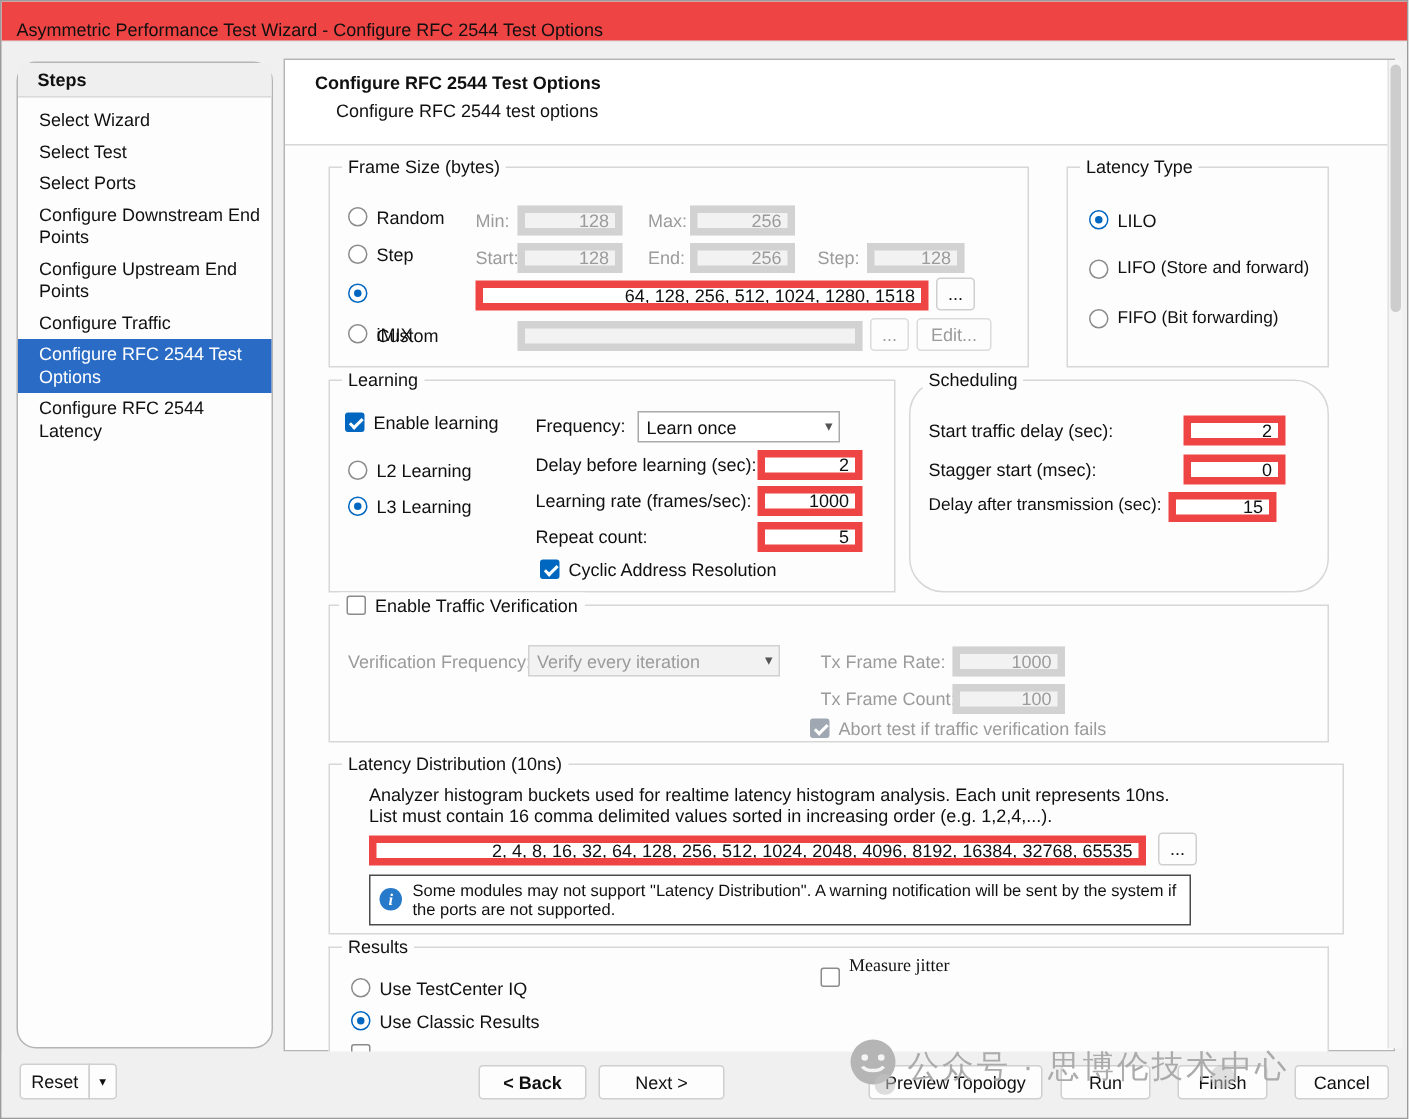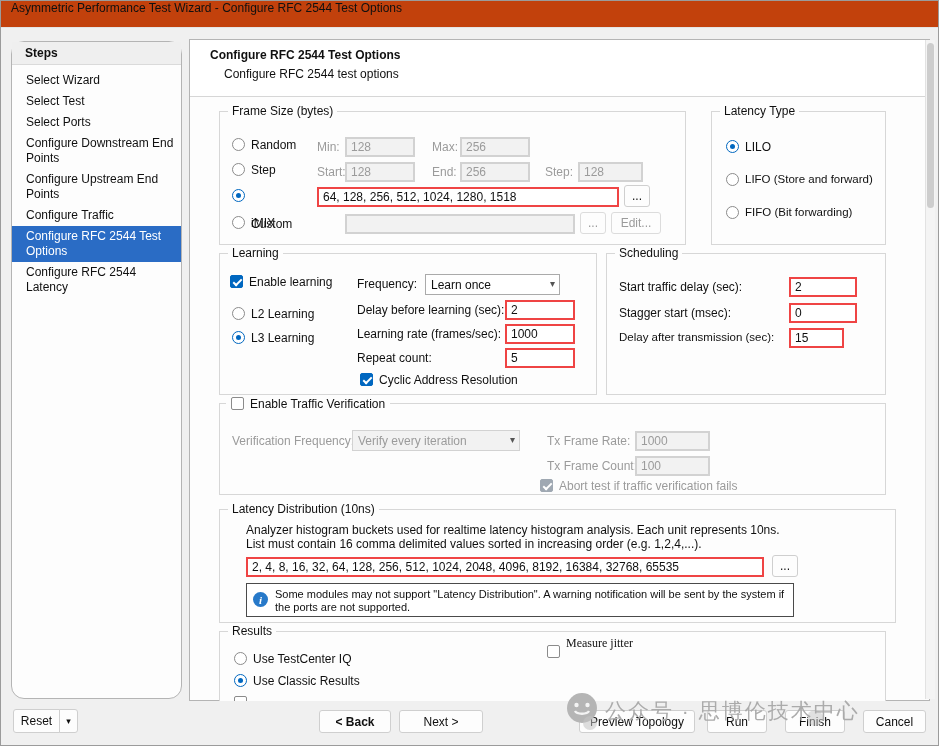--- a/index.html
+++ b/index.html
@@ -1,39 +1,39 @@
 <!DOCTYPE html>
 <html><head>
 <meta charset="utf-8">
 <style>
   * { margin:0; padding:0; box-sizing:border-box; }
   html,body { background:#e9e9e9; }
   body { font-family:"Liberation Sans", sans-serif; }
   .window { position:relative; width:939px; height:746px; background:#f0f0f0;
             border:1px solid #9b9b9b; overflow:hidden; font-size:12px; color:#101010; }
-  .titlebar { position:absolute; left:0; top:0; width:100%; height:27px; background:#c2410c;
-              border-bottom:1px solid #e4e4e4; display:flex; align-items:flex-start; padding-left:10px; }
+  .titlebar { position:absolute; left:0; top:0; width:100%; height:27px; background:#ef4444;
+              border-bottom:1px solid #e4e4e4; display:flex; align-items:flex-end; padding-left:10px; }
   .panel { position:absolute; background:#fdfdfd; border:1px solid #b4b4b4; }
   .steps-panel { left:10px; top:40px; width:171px; height:658px;border-radius:13px; }
   .steps-header { height:23px; background:#efefef; border-bottom:1px solid #dadada;
                   font-weight:bold; display:flex; align-items:center; padding-left:13px; }
   .steps-list { padding-top:5px; }
   .step-item { padding:3px 6px 3px 14px; line-height:15px; cursor:default; }
   .step-item.selected { background:#2a6cc5; color:#fff; }
   .main-panel { left:188px; top:38px; width:741px; height:662px; }
   .main-header { position:absolute; left:189px; top:39px; width:739px; height:57px;
                  background:#ffffff; border-bottom:1px solid #d6d6d6; }
   .main-title { position:absolute; left:20px; top:8px; font-weight:bold; }
   .main-subtitle { position:absolute; left:34px; top:27px; }
   .group { position:absolute; border:1px solid #d7d7d7; background:#fdfdfd; }
   .gtitle { position:absolute; top:-8px; left:8px; background:#fdfdfd; padding:0 4px; white-space:nowrap; }
   .lbl { position:absolute; white-space:nowrap; }
   .dis { color:#9b9b9b !important; }
-  .tb { position:absolute; height:20px; border:2px solid #ef4444; background:#fff;
-        font:12px "Liberation Sans", sans-serif; padding:0 4px; color:#101010; }
+  .tb { position:absolute; height:20px; border:5px solid #ef4444; background:#fff;
+        font:12px "Liberation Sans", sans-serif; padding:0 4px; color:#101010;text-align:right; }
   .tb.dis { background:#f2f2f2; border-color:#d2d2d2; color:#9b9b9b; }
   .btn { position:absolute; background:#fdfdfd; border:1px solid #cfcfcf; border-radius:3px;
          font:12px "Liberation Sans", sans-serif; display:flex; align-items:center;
          justify-content:center; cursor:default; color:#101010; }
   .btn.dis { color:#a5a5a5; border-color:#dcdcdc; }
   .radio { position:absolute; width:13px; height:13px; border:1px solid #8b8b8b;
            border-radius:50%; background:#fff; }
   .radio.on { border-color:#0067c0; }
   .radio.on::after { content:""; position:absolute; left:3px; top:3px; width:5px; height:5px;
                      border-radius:50%; background:#0067c0; }
@@ -156,28 +156,28 @@
     <span class="lbl" style="left:137px; top:49px;">Delay before learning (sec):</span>
     <input class="tb" style="left: 285px; top: 46px; width: 70px;" value="2">
     <span class="lbl" style="left:137px; top:73px;">Learning rate (frames/sec):</span>
     <input class="tb" style="left: 285px; top: 70px; width: 70px;" value="1000">
     <span class="lbl" style="left:137px; top:97px;">Repeat count:</span>
     <input class="tb" style="left: 285px; top: 94px; width: 70px;" value="5">
     <span class="cb on" style="left:140px; top:119px;"></span>
     <span class="lbl" style="left:159px; top:119px;">Cyclic Address Resolution</span>
   </div>
 
-  <div class="group" style="left:605px; top:252px; width:280px; height:142px;">
+  <div class="group" style="left:605px; top:252px; width:280px; height:142px;border-radius:23px;">
     <span class="gtitle">Scheduling</span>
     <span class="lbl" style="left:12px; top:26px;">Start traffic delay (sec):</span>
     <input class="tb" style="left: 182px; top: 23px; width: 68px;" value="2">
     <span class="lbl" style="left:12px; top:52px;">Stagger start (msec):</span>
     <input class="tb" style="left: 182px; top: 49px; width: 68px;" value="0">
     <span class="lbl" style="left:12px; top:77px; font-size:11.5px;">Delay after transmission (sec):</span>
-    <input class="tb" style="left: 182px; top: 74px; width: 55px;" value="15">
+    <input class="tb" style="left: 172px; top: 74px; width: 72px;" value="15">
   </div>
 
   <div class="group" style="left:218px; top:402px; width:667px; height:92px;">
     <div class="grouphead">
       <span class="cb2"></span>
       <span>Enable Traffic Verification</span>
     </div>
     <span class="lbl dis" style="left:12px; top:30px;">Verification Frequency:</span>
     <div class="dd dis" style="left:132px; top:26px; width:168px;">
       <span>Verify every iteration</span>

